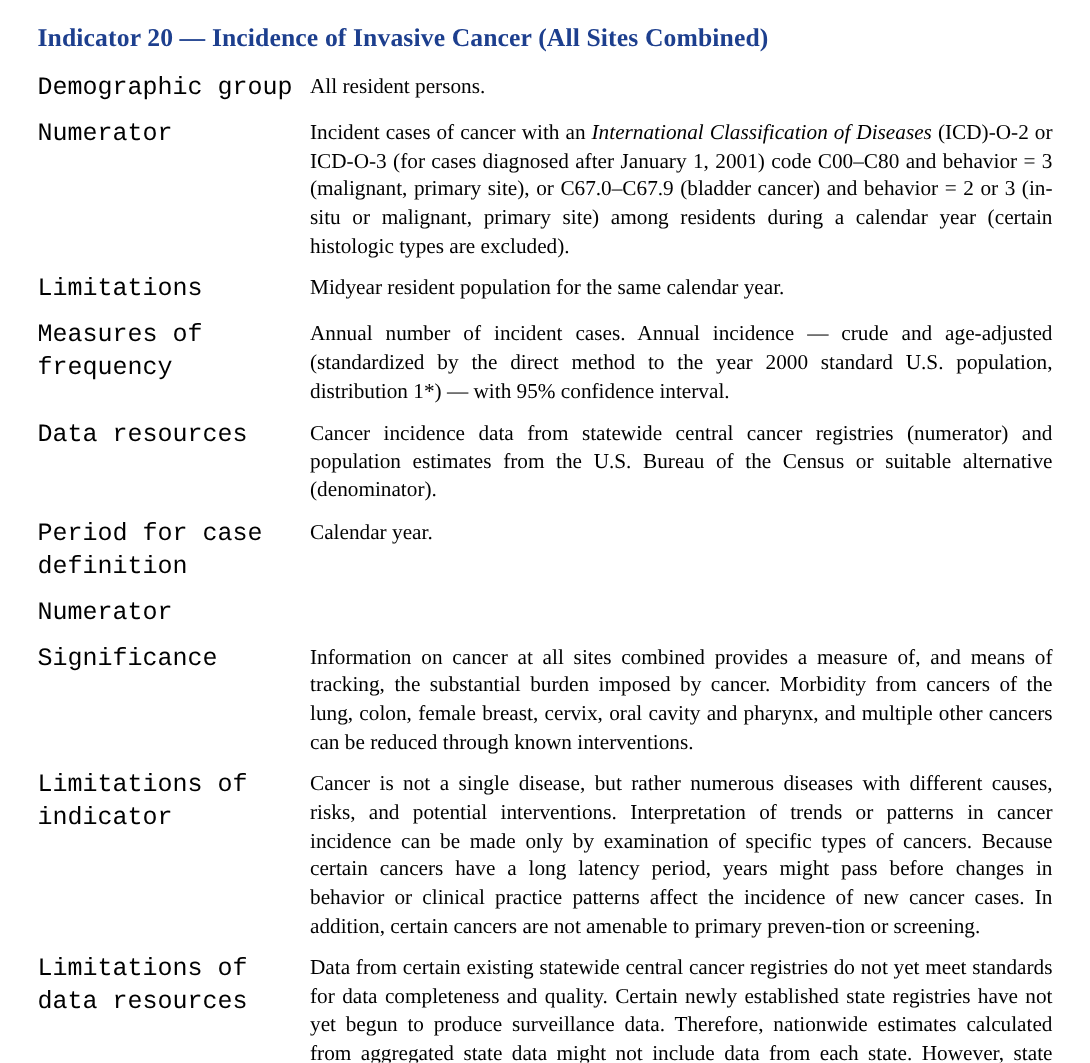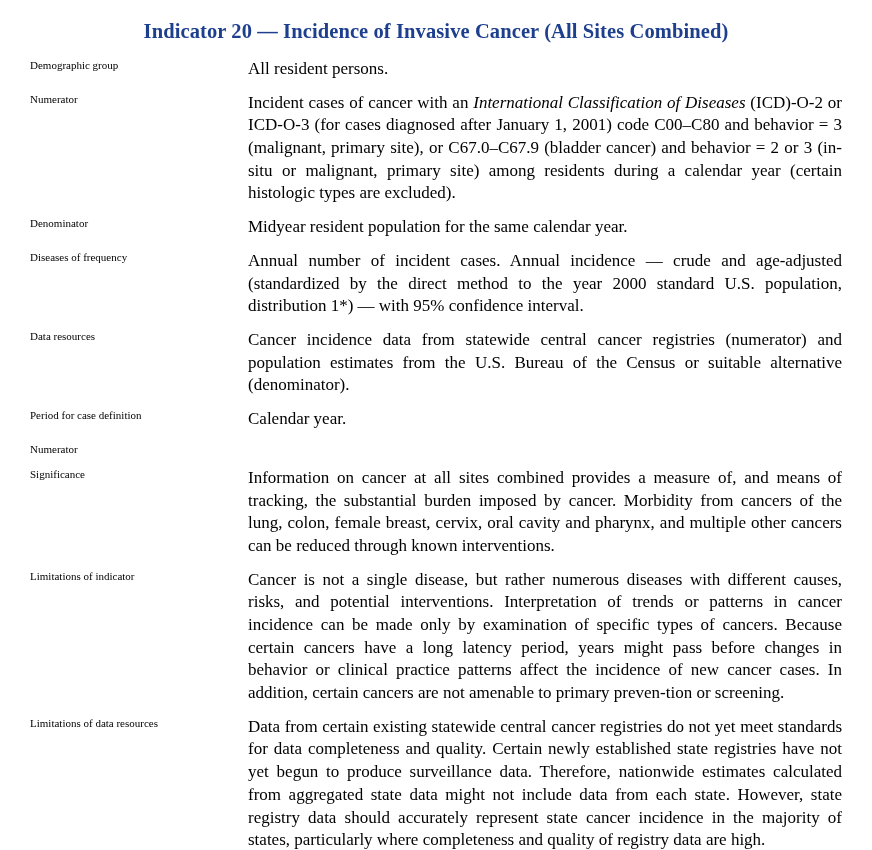--- a/index.html
+++ b/index.html
@@ -15,44 +15,44 @@
     overflow: hidden;
   }
   .page {
     position: relative;
     width: 872px;
     height: 850px;
     box-sizing: border-box;
     padding: 0 30px;
   }
   .doc-title {
-    text-align: center;
     color: #1d3f8e;
     font-family: "Liberation Serif", serif;
     font-weight: bold;
     font-size: 20.5px;
     letter-spacing: 0.1px;
     margin: 14px 0 0 0;
     padding-top: 6px;
   }
   .rows {
     margin-top: 15px;
   }
   .row {
     display: flex;
     align-items: flex-start;
     margin-bottom: 11px;
   }
   .row .label {
     width: 218px;
     min-width: 218px;
-    font-size: 11px;
+    font-size: 20px;
     line-height: 1.30;
     padding-right: 8px;
     box-sizing: border-box;
+    font-family: Liberation Mono, monospace;
   }
   .row .value {
     flex: 1;
     font-size: 17px;
     line-height: 1.335;
     text-align: justify;
     text-justify: inter-word;
     hyphens: manual;
   }
   .row .value em,
@@ -83,26 +83,26 @@
       <div class="label">Demographic group</div>
       <div class="value">All resident persons.</div>
     </div>
 
     <div class="row">
       <div class="label">Numerator</div>
       <div class="value"><span>Incident cases of cancer with an </span><em>International Classification of Diseases</em><span> (ICD)-O-2 or ICD-O-3 (for cases diagnosed after January 1, 2001) code C00–C80 and behavior = 3 (malignant, primary site), or C67.0–C67.9 (bladder cancer) and behavior = 2 or 3 (in-situ or malignant, primary site) among residents during a calendar year (certain histologic types are excluded).</span></div>
     </div>
 
     <div class="row">
-      <div class="label">Denominator</div>
+      <div class="label">Limitations</div>
       <div class="value">Midyear resident population for the same calendar year.</div>
     </div>
 
     <div class="row">
-      <div class="label">Diseases of frequency</div>
+      <div class="label">Measures of frequency</div>
       <div class="value">Annual number of incident cases. Annual incidence — crude and age-adjusted (standardized by the direct method to the year 2000 standard U.S. population, distribution 1*) — with 95% confidence interval.</div>
     </div>
 
     <div class="row">
       <div class="label">Data resources</div>
       <div class="value">Cancer incidence data from statewide central cancer registries (numerator) and population estimates from the U.S. Bureau of the Census or suitable alternative (denominator).</div>
     </div>
 
     <div class="row">
       <div class="label">Period for case definition</div>

